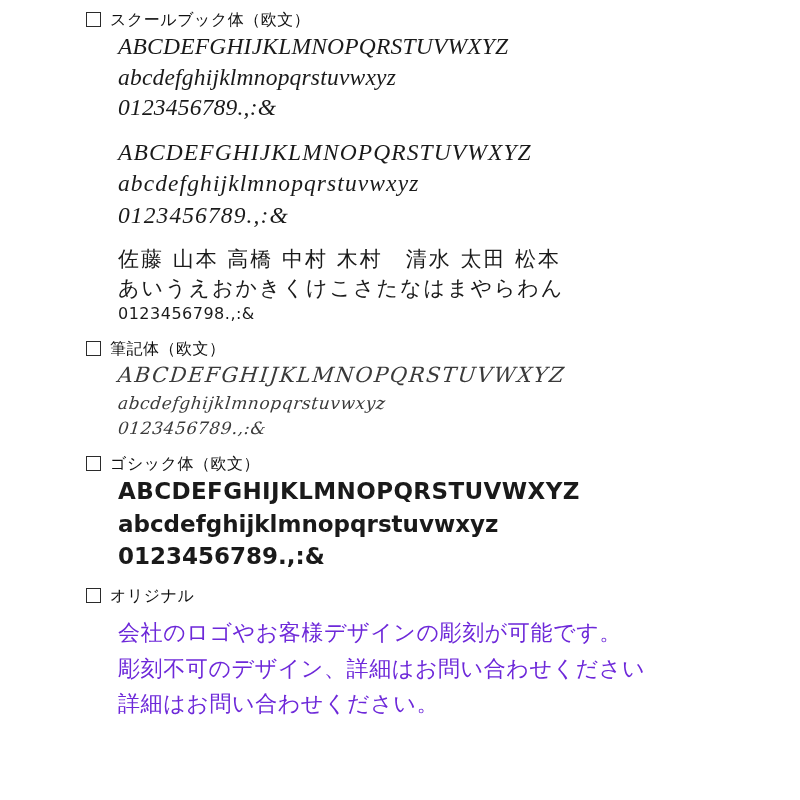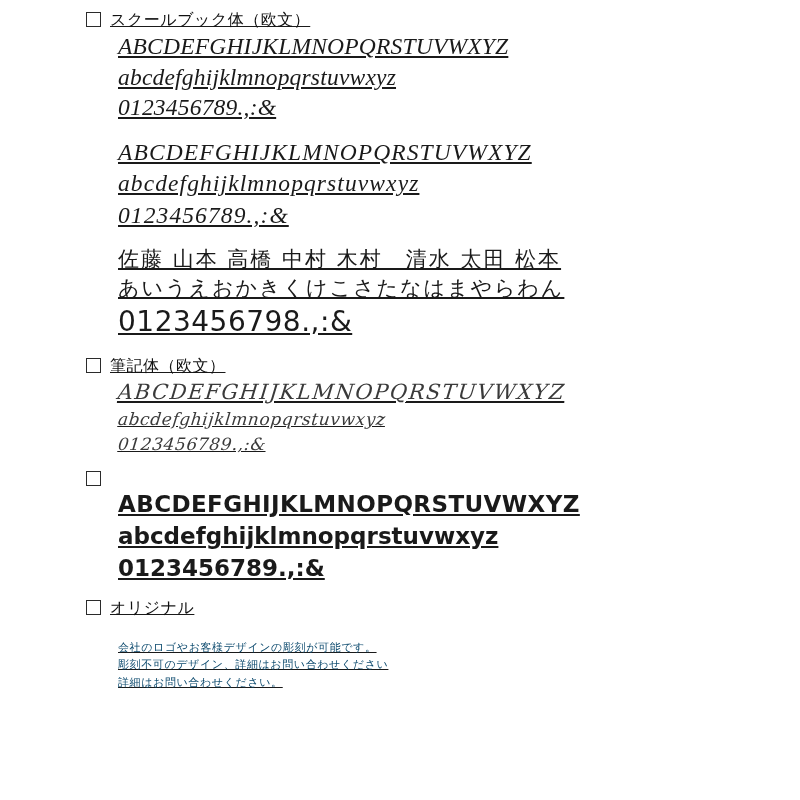--- a/index.html
+++ b/index.html
@@ -13,21 +13,20 @@
     font-family: "Liberation Sans", sans-serif;
     color: #1a1a1a;
     overflow: hidden;
   }
   .page {
     position: relative;
     width: 800px;
     height: 800px;
     box-sizing: border-box;
     padding: 10px 40px 0 118px;
-    text-decoration: underline;
   }
   .section {
     position: relative;
     margin-bottom: 14px;
   }
   .section-head {
     display: flex;
     align-items: center;
     gap: 9px;
     margin-left: -32px;
@@ -76,21 +75,21 @@
 
   
   .s-wabun .sample {
     font-family: "DejaVu Sans", "Liberation Sans", sans-serif;
     font-size: 21px;
     letter-spacing: 2px;
     line-height: 1.38;
   }
   .s-wabun .row-num {
     letter-spacing: 0.5px;
-    font-size: 28px;
+    font-size: 16px;
   }
 
   
   .s-script .sample {
     font-family: "DejaVu Serif", "Liberation Serif", serif;
     font-style: italic;
     font-size: 20px;
     letter-spacing: 1.2px;
     line-height: 1.45;
     color: #3a3a3a;
@@ -107,27 +106,27 @@
     font-weight: bold;
     font-size: 23px;
     letter-spacing: 0px;
     line-height: 1.40;
   }
   .s-gothic .row-upper { letter-spacing: 0.4px; }
 
   
   .s-original .desc {
     font-family: "DejaVu Sans", "Liberation Sans", sans-serif;
-    font-size: 11px;
+    font-size: 22px;
     letter-spacing: 0.6px;
     line-height: 1.62;
-    color: #0c4a6e;
+    color: #6d28d9;
     white-space: nowrap;
   }
-  .s-original .section-head { margin-bottom: 21px; }
+  .s-original .section-head { margin-bottom: 10px; }
 </style>
 </head>
 <body>
 
 <div class="page">
 
   <div class="section s-schoolbook">
     <div class="section-head">
       <span class="checkbox"></span>
       <span class="section-title">スクールブック体（欧文）</span>
@@ -155,20 +154,21 @@
       <span class="section-title">筆記体（欧文）</span>
     </div>
     <div class="sample row-upper">ABCDEFGHIJKLMNOPQRSTUVWXYZ</div>
     <div class="sample row-lower">abcdefghijklmnopqrstuvwxyz</div>
     <div class="sample row-num">0123456789.,:&amp;</div>
   </div>
 
   <div class="section s-gothic">
     <div class="section-head">
       <span class="checkbox"></span>
+      <span class="section-title">ゴシック体（欧文）</span>
     </div>
     <div class="sample row-upper">ABCDEFGHIJKLMNOPQRSTUVWXYZ</div>
     <div class="sample row-lower">abcdefghijklmnopqrstuvwxyz</div>
     <div class="sample row-num">0123456789.,:&amp;</div>
   </div>
 
   <div class="section s-original">
     <div class="section-head">
       <span class="checkbox"></span>
       <span class="section-title">オリジナル</span>

